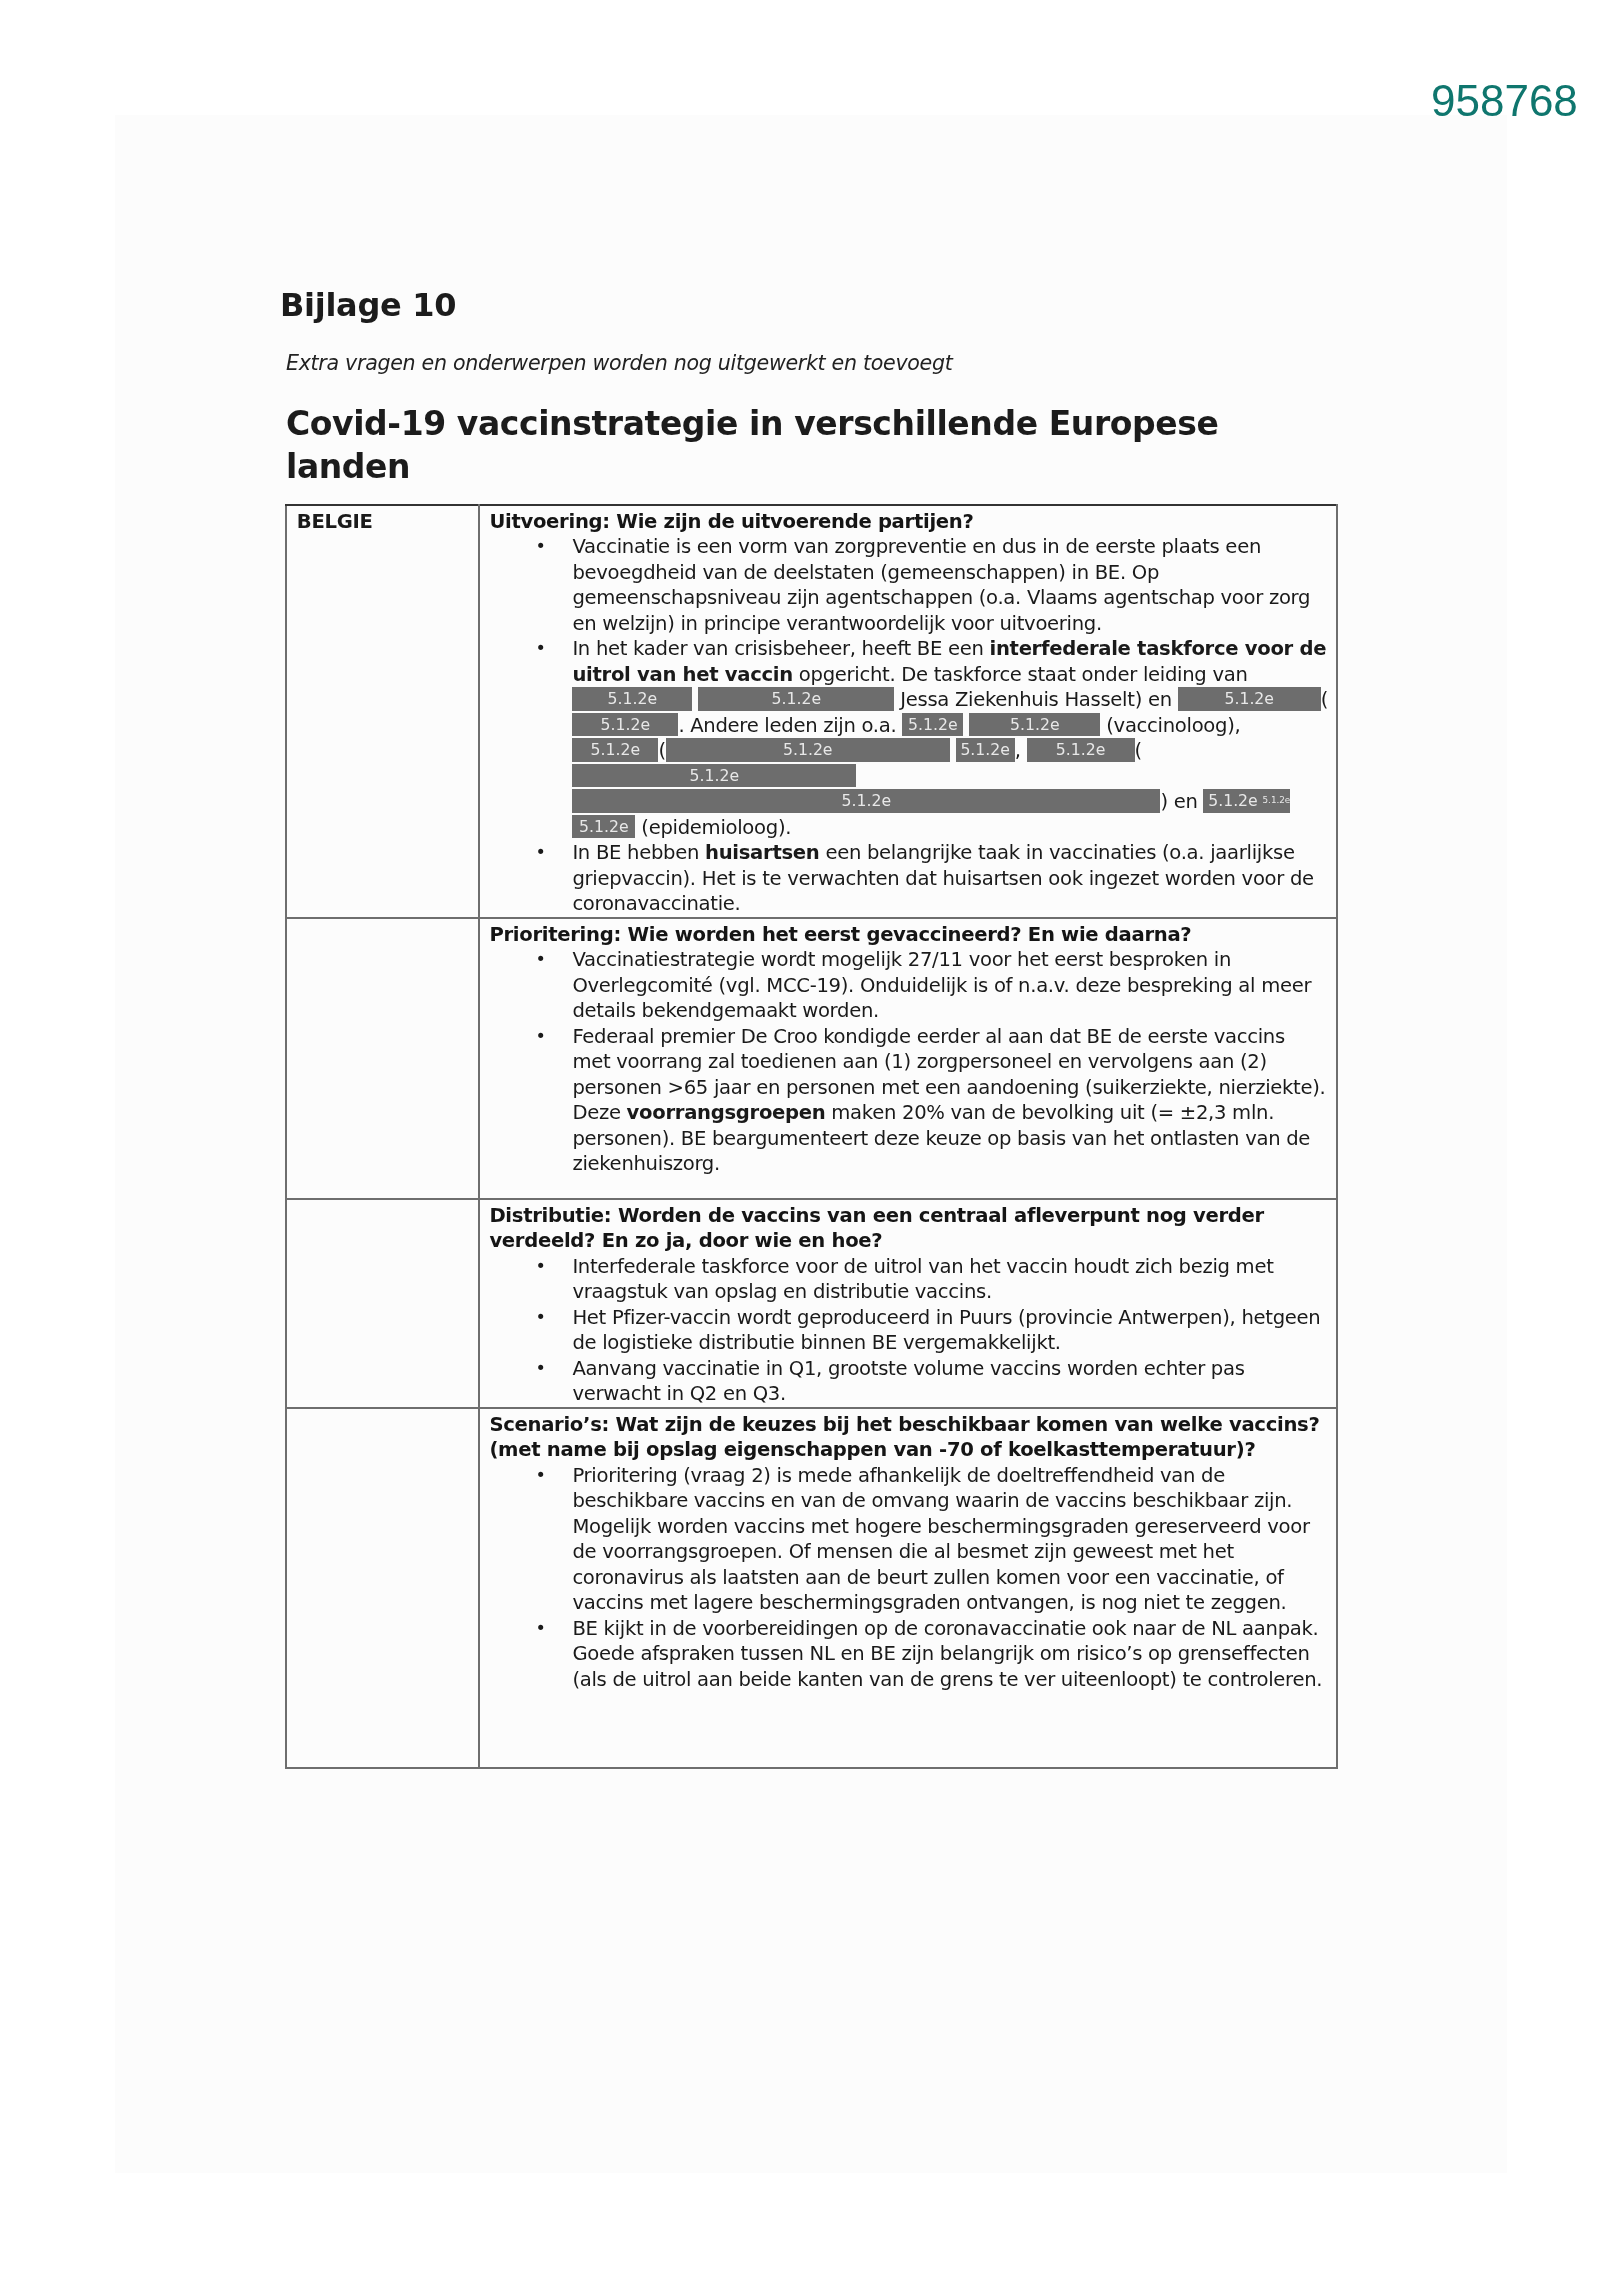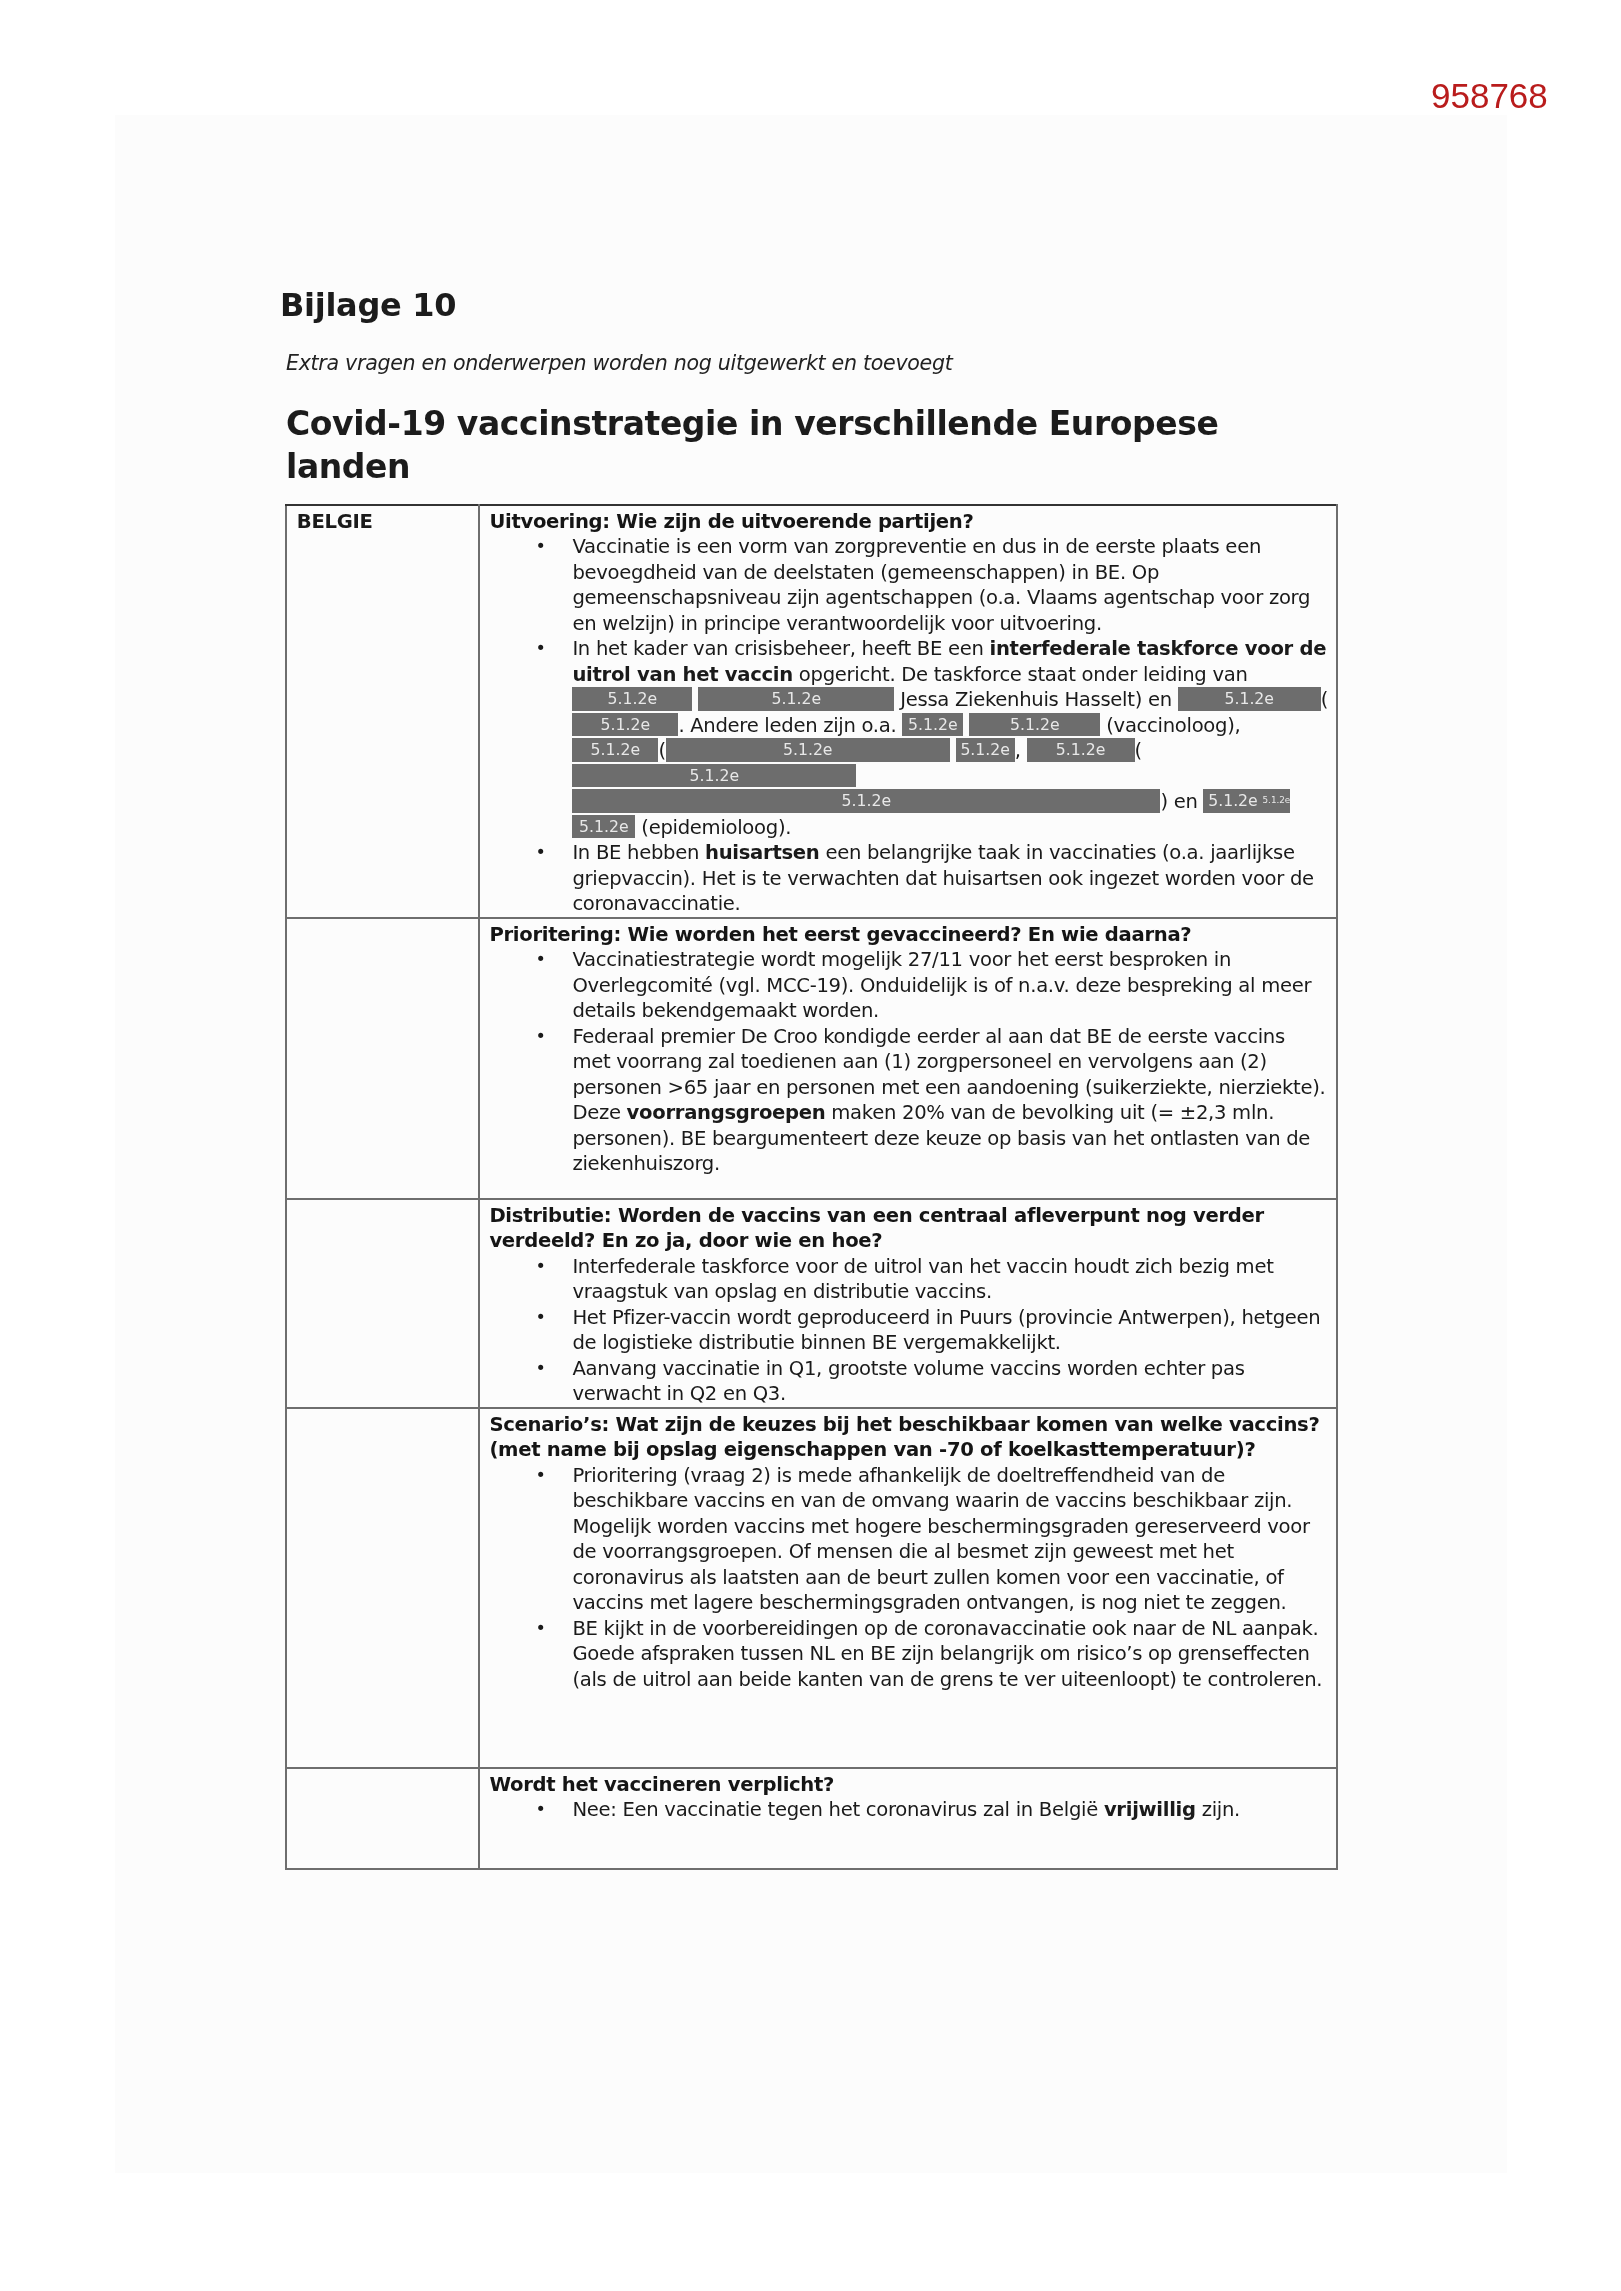--- a/index.html
+++ b/index.html
@@ -1,21 +1,21 @@
 <!DOCTYPE html>
 <html><head>
 <meta charset="utf-8">
 <style>
   html, body { margin: 0; padding: 0; }
   body {
     width: 1621px; height: 2292px; position: relative; background: #ffffff;
     font-family: "DejaVu Sans", sans-serif; color: #1a1a1a; overflow: hidden;
   }
   .page-bg { position: absolute; left: 115px; top: 115px; width: 1392px; height: 2058px; background: #fcfcfc; }
-  .docnum { position: absolute; left: 1431px; top: 76px; font-family: "Liberation Sans", sans-serif; font-size: 35px; color: #b91c1c; }
+  .docnum { position: absolute; left: 1431px; top: 76px; font-family: "Liberation Sans", sans-serif; font-size: 44px; color: #0f766e; }
   .h-bijlage { position: absolute; left: 280px; top: 286px; font-size: 32px; font-weight: bold; color: #1c1c1c; letter-spacing: -0.3px; }
   .subtitle { position: absolute; left: 286px; top: 351px; font-size: 20.6px; font-style: italic; color: #222; letter-spacing: -0.3px; }
   .h-main { position: absolute; left: 286px; top: 402px; width: 1039px; font-size: 33px; line-height: 43px; font-weight: bold; color: #1c1c1c; letter-spacing: -0.4px; }
   table.doc { position: absolute; left: 285px; top: 504px; width: 1053px; border-collapse: collapse; table-layout: fixed; }
   table.doc td { border: 2px solid #6e6e6e; vertical-align: top; padding: 2.9px 7.8px 0 9.8px; font-size: 19.6px; line-height: 25.5px; letter-spacing: -0.3px; }
   table.doc tr:first-child td { border-top-color: #333; }
   td.country { width: 173px; font-weight: bold; }
   td.content { width: auto; }
   .q { font-weight: bold; color: #151515; }
   ul { margin: 0; padding: 0 0 0 83px; list-style: none; }
@@ -94,25 +94,16 @@
     <td class="country"></td>
     <td class="content">
       <div class="q">Scenario’s: Wat zijn de keuzes bij het beschikbaar komen van welke vaccins? (met name bij opslag eigenschappen van -70 of koelkasttemperatuur)?</div>
       <ul>
         <li>Prioritering (vraag 2) is mede afhankelijk de doeltreffendheid van de beschikbare vaccins en van de omvang waarin de vaccins beschikbaar zijn. Mogelijk worden vaccins met hogere beschermingsgraden gereserveerd voor de voorrangsgroepen. Of mensen die al besmet zijn geweest met het coronavirus als laatsten aan de beurt zullen komen voor een vaccinatie, of vaccins met lagere beschermingsgraden ontvangen, is nog niet te zeggen.</li>
         <li>BE kijkt in de voorbereidingen op de coronavaccinatie ook naar de NL aanpak. Goede afspraken tussen NL en BE zijn belangrijk om risico’s op grenseffecten (als de uitrol aan beide kanten van de grens te ver uiteenloopt) te controleren.</li>
       </ul>
     </td>
   </tr>
 
-  <tr style="height:101px;">
-    <td class="country"></td>
-    <td class="content">
-      <div class="q">Wordt het vaccineren verplicht?</div>
-      <ul>
-        <li><span>Nee: Een vaccinatie tegen het coronavirus zal in België </span><b>vrijwillig</b><span> zijn.</span></li>
-      </ul>
-    </td>
-  </tr>
 
 </tbody>
   </table>
 
 
 </body></html>

